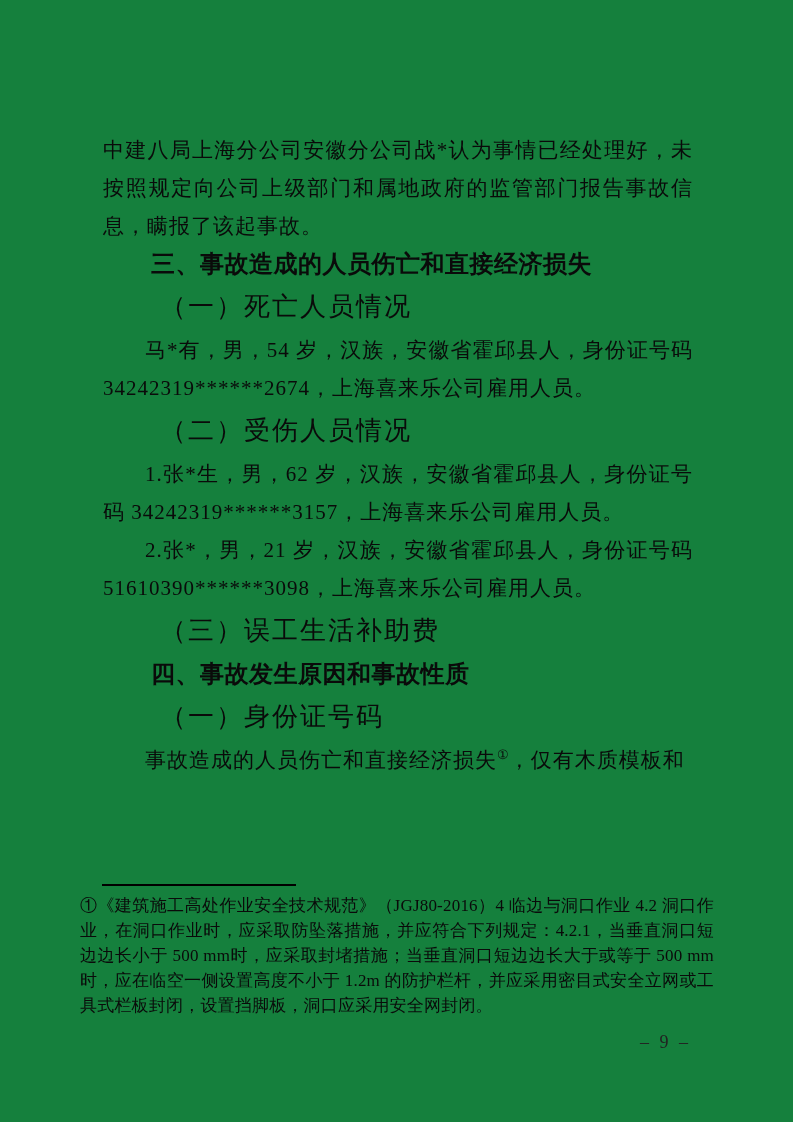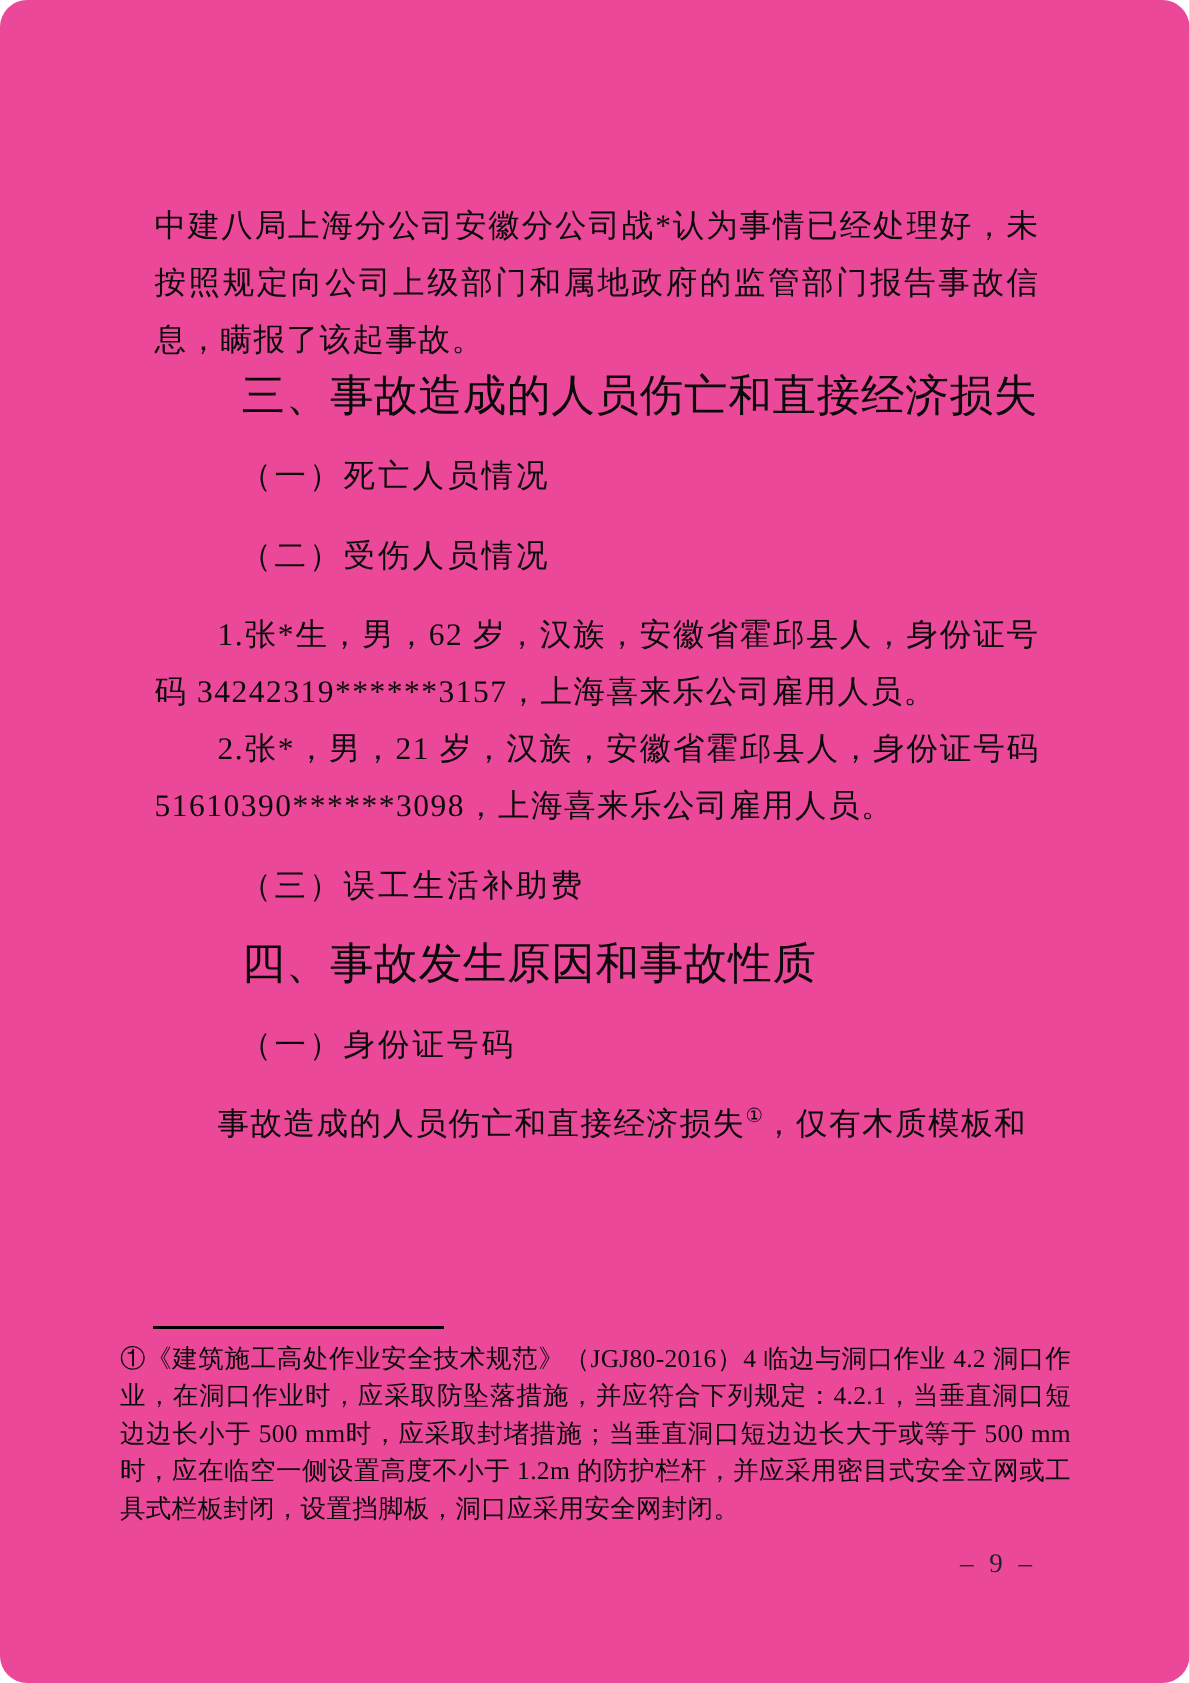--- a/index.html
+++ b/index.html
@@ -4,55 +4,54 @@
 <style>
   html, body {
     margin: 0;
     padding: 0;
     background: #ffffff;
   }
   .page {
     position: relative;
     width: 793px;
     height: 1122px;
-    background: #ec4899;
+    background: #15803d;
     overflow: hidden;
     font-family: "Liberation Serif", serif;
     color: #0a0a0a;
-    border-radius: 18px;
   }
   .content {
     position: absolute;
     left: 103px;
     top: 131px;
     width: 590px;
   }
   .body-text {
     margin: 0;
     font-size: 21px;
     line-height: 38px;
     letter-spacing: 1px;
     text-align: justify;
     text-indent: 2em;
   }
   .no-indent {
     text-indent: 0;
   }
   .section-heading {
     margin: 0;
-    font-size: 29px;
+    font-size: 24px;
     line-height: 38px;
-    font-weight: normal;
+    font-weight: bold;
     letter-spacing: 0.5px;
     font-family: "Liberation Sans", sans-serif;
     text-indent: 2em;
   }
   .sub-heading {
-    margin: 15px;
-    font-size: 21px;
+    margin: 5px;
+    font-size: 26px;
     line-height: 38px;
     font-weight: normal;
     letter-spacing: 2px;
     text-indent: 2em;
   }
   .footnote-ref {
     font-size: 13px;
     line-height: 0;
     vertical-align: super;
     letter-spacing: 0;
@@ -93,20 +92,21 @@
 
 <div class="page">
   <div class="content">
 
     <p class="body-text no-indent">中建八局上海分公司安徽分公司战*认为事情已经处理好，未按照规定向公司上级部门和属地政府的监管部门报告事故信息，瞒报了该起事故。</p>
 
     <h2 class="section-heading">三、事故造成的人员伤亡和直接经济损失</h2>
 
     <h3 class="sub-heading">（一）死亡人员情况</h3>
 
+    <p class="body-text">马*有，男，54 岁，汉族，安徽省霍邱县人，身份证号码 34242319******2674，上海喜来乐公司雇用人员。</p>
 
     <h3 class="sub-heading">（二）受伤人员情况</h3>
 
     <p class="body-text">1.张*生，男，62 岁，汉族，安徽省霍邱县人，身份证号码 34242319******3157，上海喜来乐公司雇用人员。</p>
 
     <p class="body-text">2.张*，男，21 岁，汉族，安徽省霍邱县人，身份证号码 51610390******3098，上海喜来乐公司雇用人员。</p>
 
     <h3 class="sub-heading">（三）误工生活补助费</h3>
 
 

